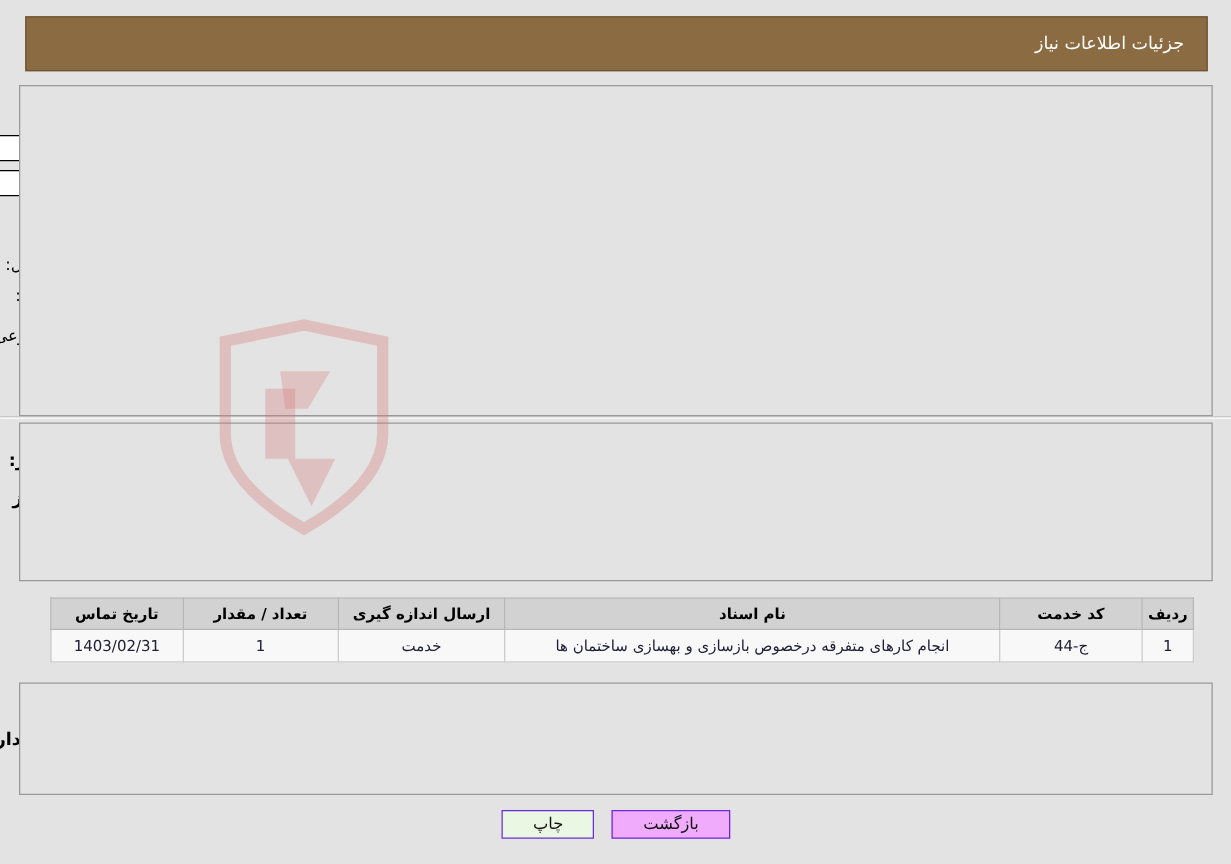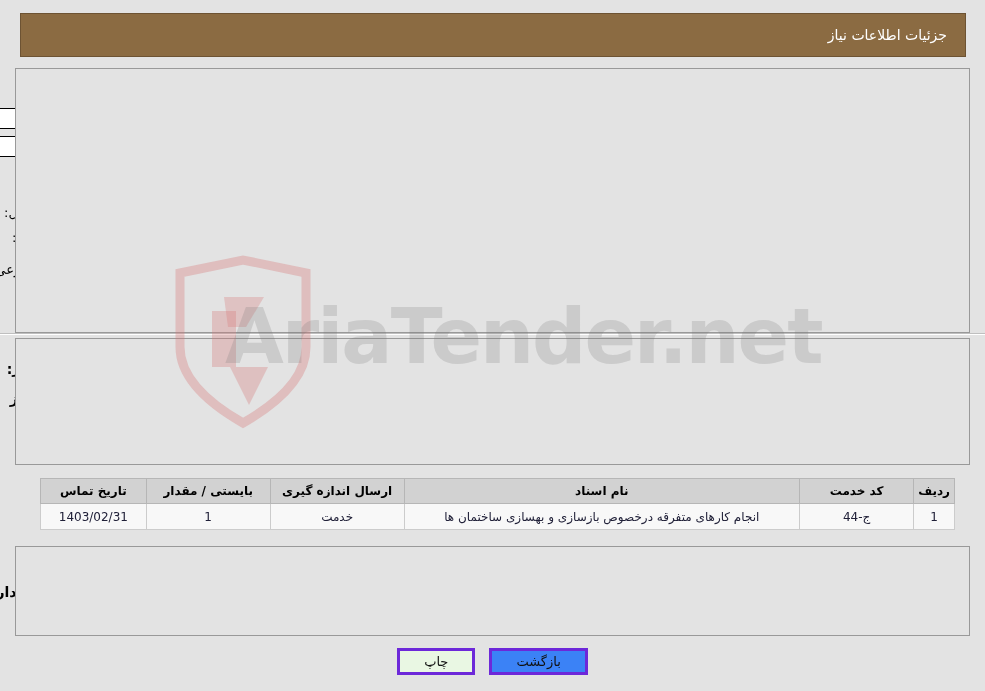--- a/index.html
+++ b/index.html
@@ -178,28 +178,28 @@
   .btnrow {
     position: absolute;
     left: 0; top: 648px;
     width: 985px;
     display: flex;
     justify-content: center;
     gap: 14px;
     z-index: 4;
   }
   .btn {
-    border: 3px solid #6d28d9;
+    border: 1px solid #6d28d9;
     font-size: 13px;
     padding: 3px 24px;
     cursor: pointer;
     color: #111;
   }
   .btn-print  { background: #e9f7e3; }
-  .btn-back   { background: #3b82f6; text-align: right; }
+  .btn-back   { background: #f0abfc; text-align: right; }
 
   .sep {
     position: absolute;
     left: 0; top: 333px;
     width: 985px; height: 2px;
     border-top: 1px solid #bfbfbf;
     border-bottom: 1px solid #ffffff;
     z-index: 2;
   }
 </style>
@@ -210,21 +210,20 @@
   <span>جزئیات اطلاعات نیاز</span>
 </div>
 
 <div class="watermark">
   <svg class="wm-shield" width="150" height="175" viewBox="0 0 150 175">
     <path d="M12 18 L75 5 L138 18 L138 92 Q138 132 75 168 Q12 132 12 92 Z" fill="none" stroke="rgba(214,120,120,0.35)" stroke-width="9"></path>
     <path d="M44 56 L68 56 L68 112 L44 112 Z" fill="rgba(214,120,120,0.33)"></path>
     <path d="M56 42 L96 42 L78 72 L60 72 Z" fill="rgba(214,120,120,0.30)"></path>
     <path d="M62 112 L100 112 L81 150 Z" fill="rgba(214,120,120,0.33)"></path>
   </svg>
-  <div class="wm-text">AriaTender.net</div>
 </div>
 
 <div class="panel" id="panel-main"></div>
 
 <div class="lbl" style="right:879px; top:86px;">شماره نیاز:</div>
 <div class="fld" style="right:610px; top:82px; width:255px;">1103003706000027</div>
 <div class="lbl" style="right:465px; top:86px;">تاریخ و ساعت اعلان عمومی:</div>
 
 <div class="fld" style="left:104px; top:82px; width:201px;">1403/02/16 - 14:59</div>
 
@@ -282,21 +281,21 @@
 <div class="lbl lbl-bold" style="right:878px; top:432px; font-size:14px;">گروه خدمت:</div>
 <div class="fld right" style="right:180px; top:429px; width:620px; height:23px;">ساختمان</div>
 
 <table class="items">
   <thead>
     <tr>
       <th style="width:34px;margin-top:45px;">ردیف</th>
       <th style="width:115px;">کد خدمت</th>
       <th style="width:400px;">نام اسناد</th>
       <th style="width:135px;">ارسال اندازه گیری</th>
-      <th style="width:125px;">بایستی / مقدار</th>
+      <th style="width:125px;">تعداد / مقدار</th>
       <th style="width:106px;">تاریخ تماس</th>
     </tr>
   </thead>
   <tbody>
     <tr>
       <td>1</td>
       <td>ج-44</td>
       <td class="name">انجام کارهای متفرقه درخصوص بازسازی و بهسازی ساختمان ها</td>
       <td>خدمت</td>
       <td>1</td>

